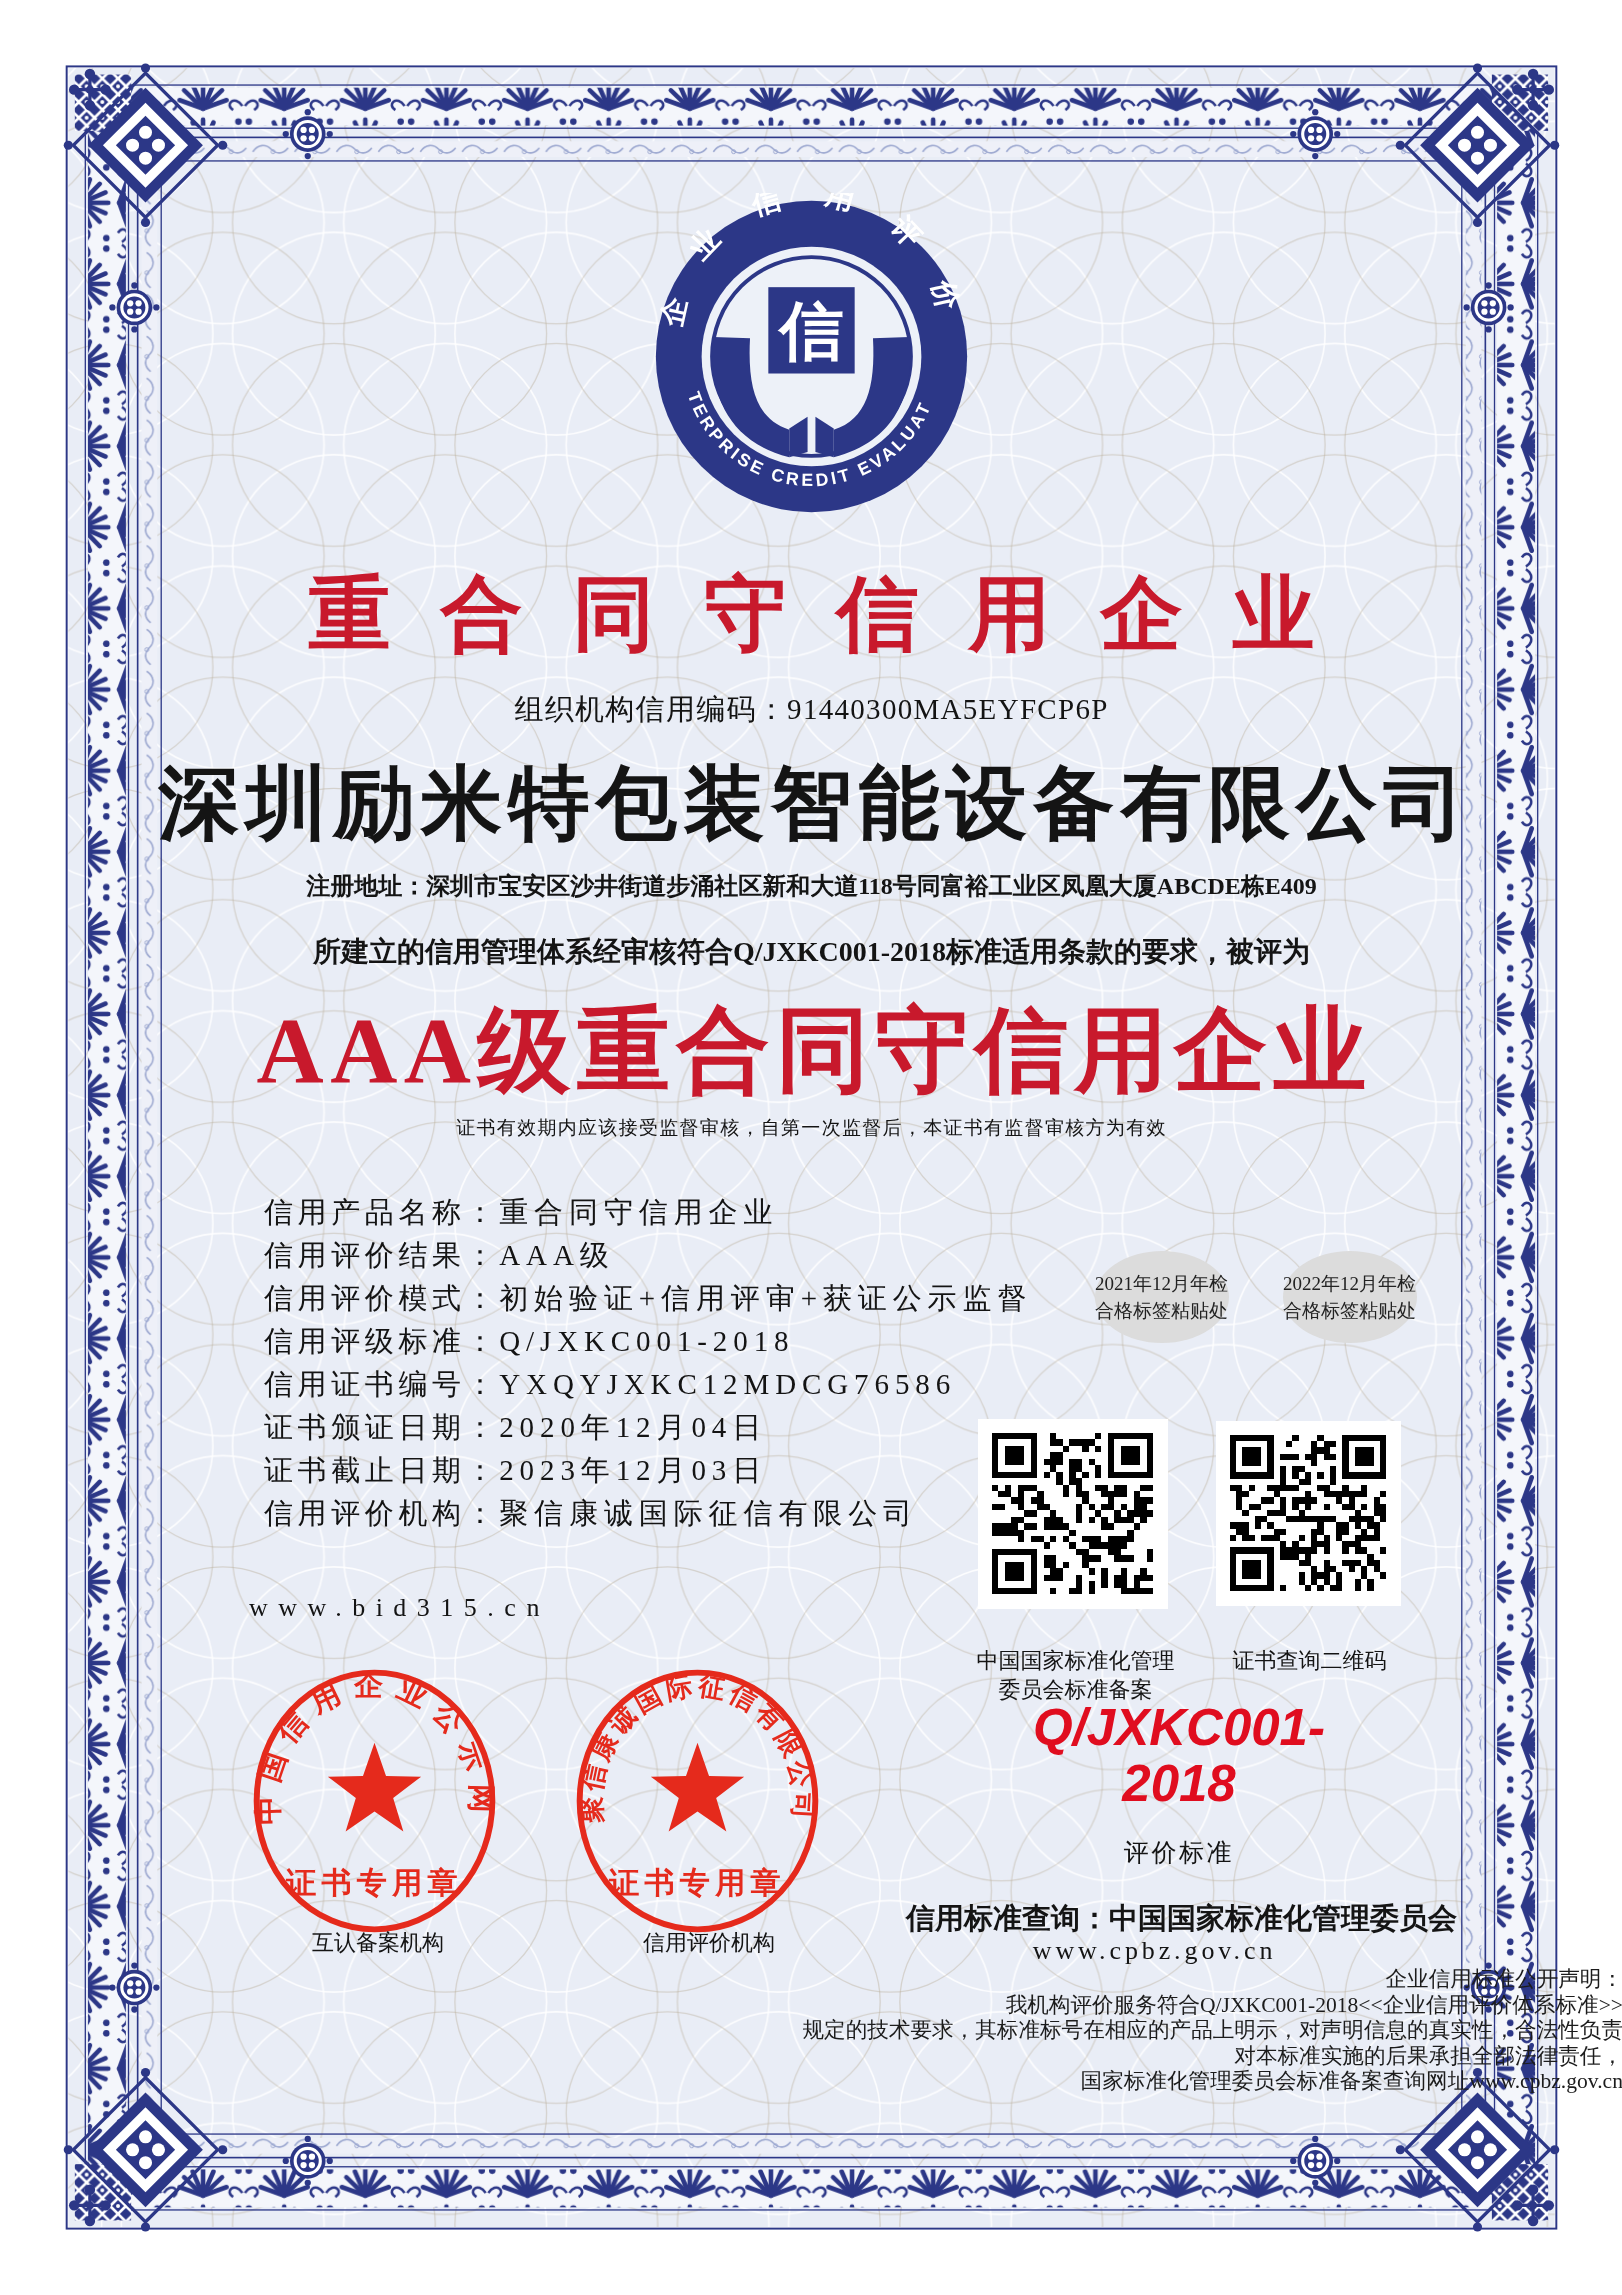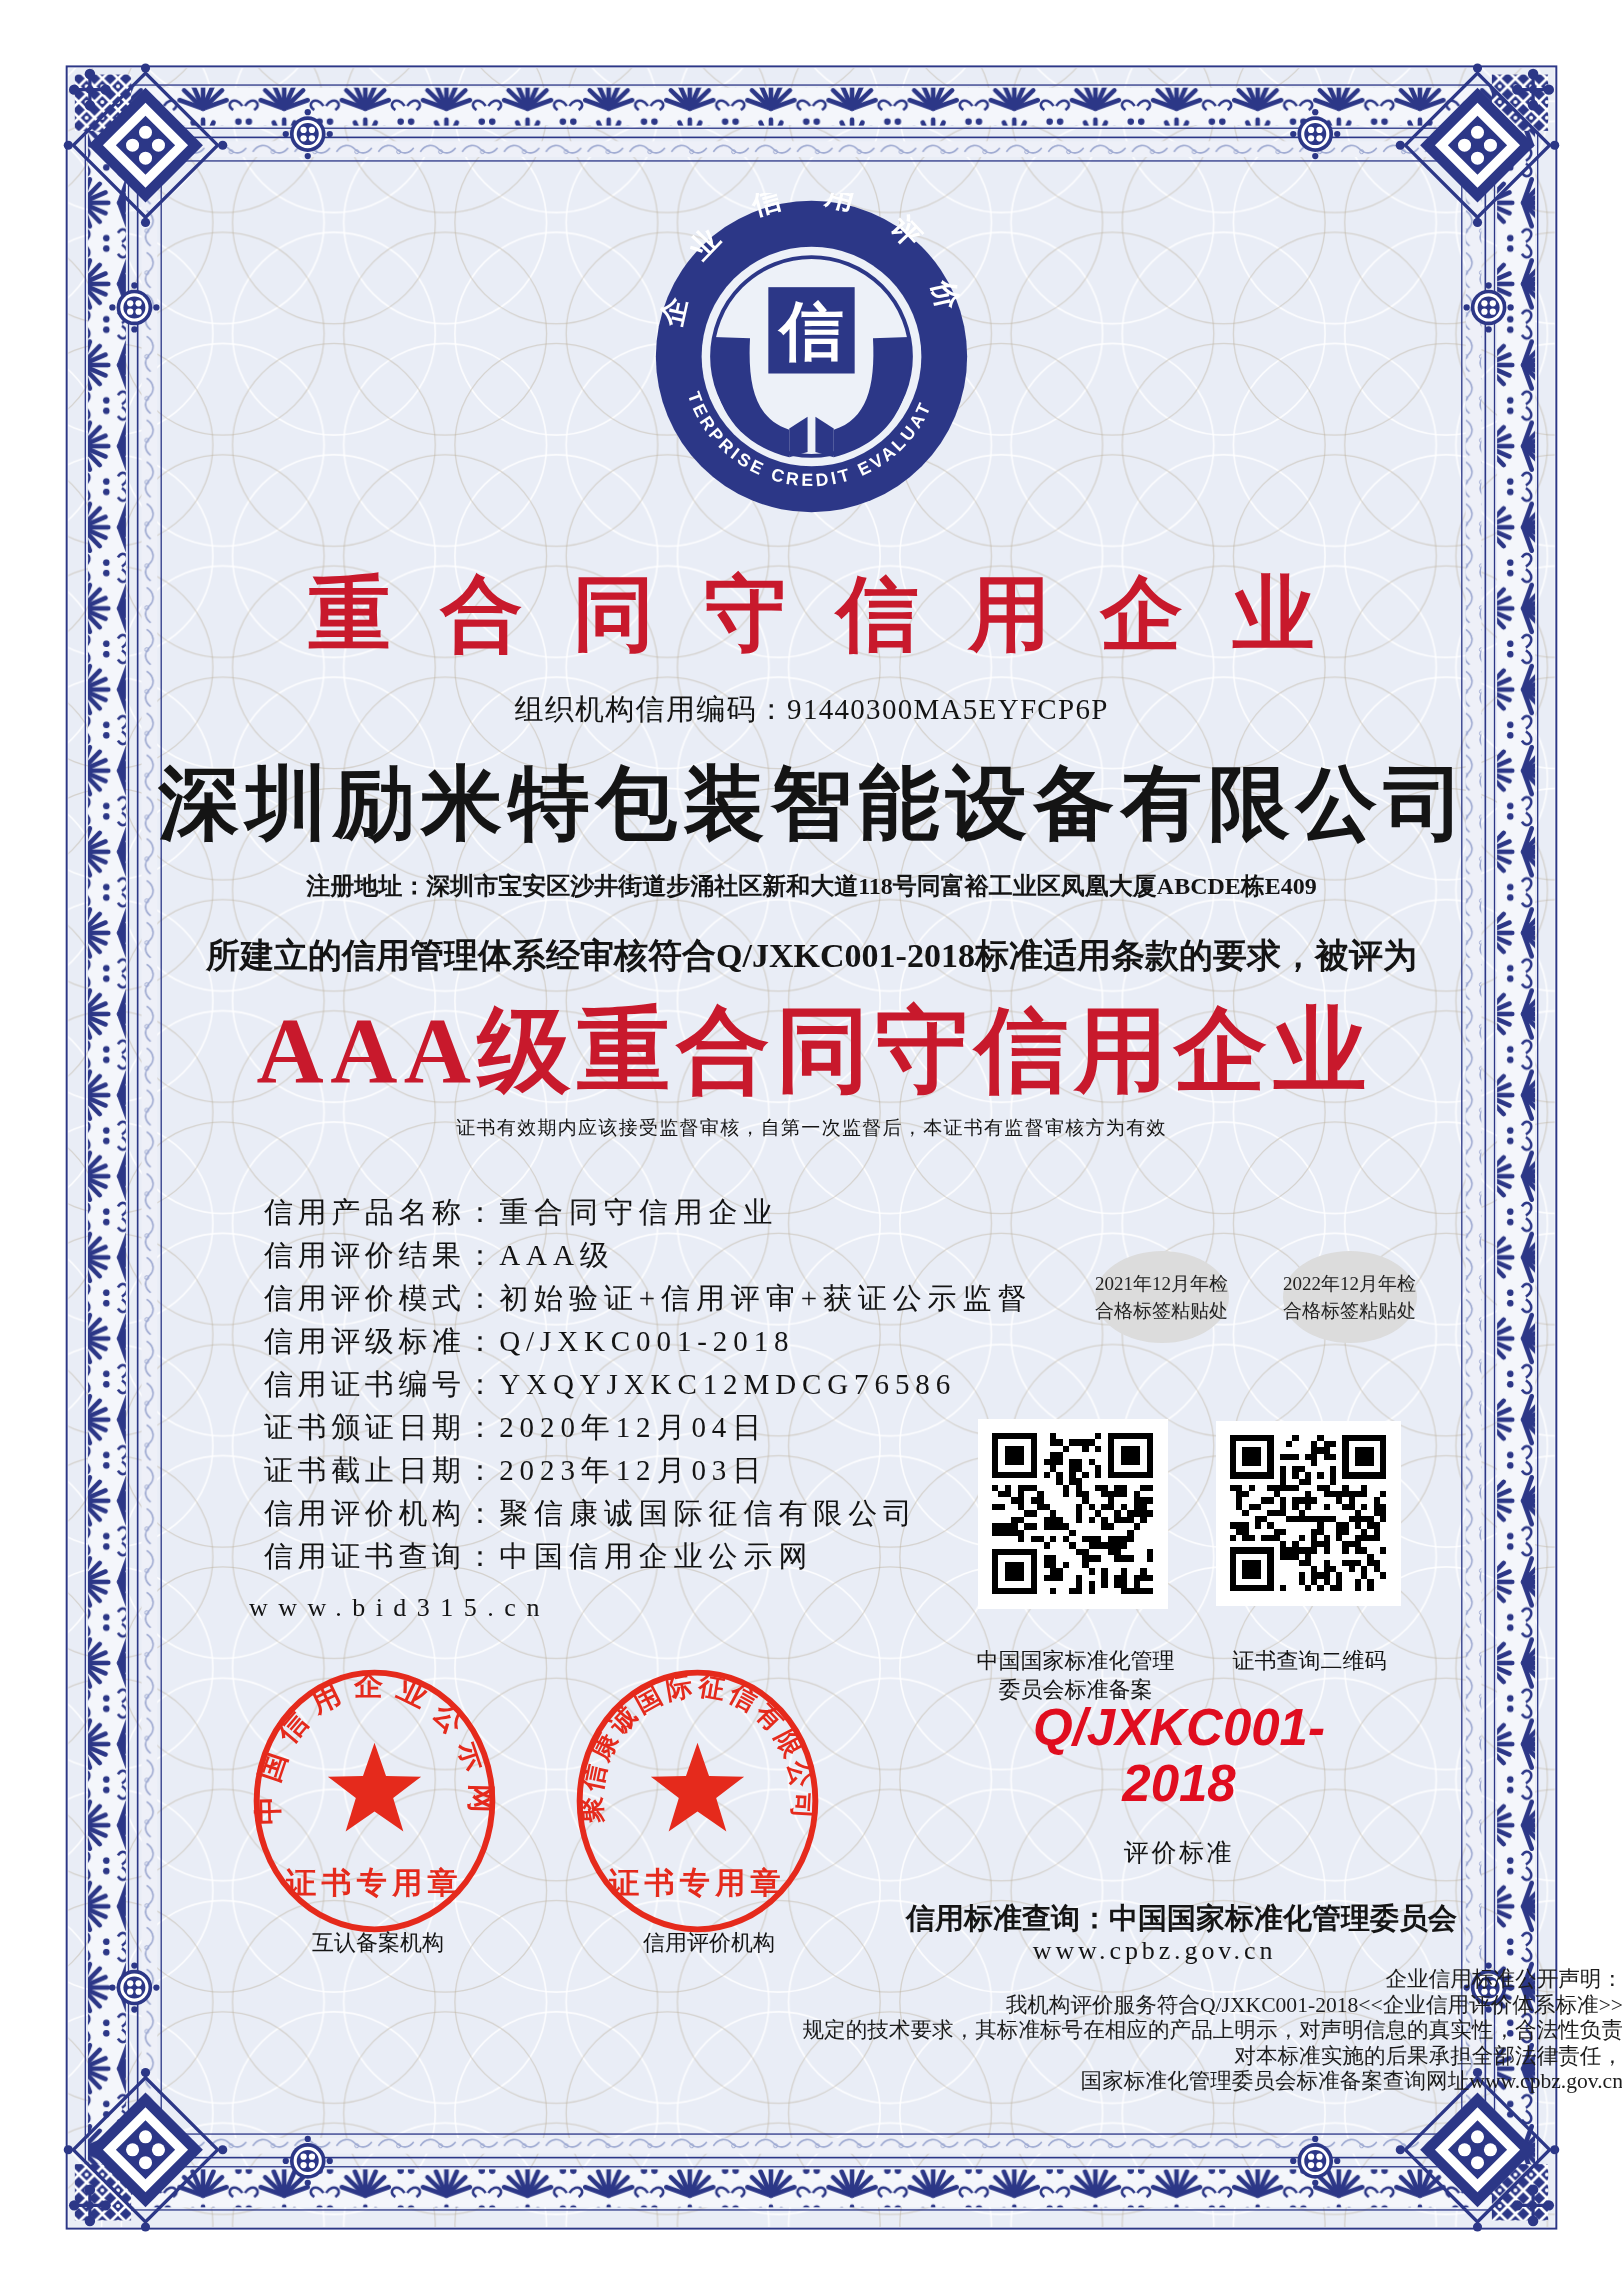--- a/index.html
+++ b/index.html
@@ -12,21 +12,21 @@
   .page svg{display:block;}
   #border-svg{position:absolute;left:0;top:0;}
   .fn{fill:var(--navy);} .sn{stroke:var(--navy);fill:none;}
   .line{position:absolute;left:0;right:0;text-align:center;white-space:nowrap;}
   .title{top:560px;font-size:82px;font-weight:bold;color:var(--red);}
   .title .t{letter-spacing:50px;margin-right:-50px;}
   .org-code{top:690px;font-size:29px;letter-spacing:1.3px;}
   .company{top:750px;font-size:81px;font-weight:900;font-family:"Liberation Sans","DejaVu Sans",sans-serif;}
   .company .t{letter-spacing:6.5px;margin-right:-6.5px;}
   .address{top:870px;font-size:24px;font-weight:bold;}
-  .assess{top:933px;font-size:34px;font-weight:bold;}
+  .assess{top:933px;font-size:28px;font-weight:bold;}
   .grade{top:988px;font-size:93px;font-weight:bold;color:var(--red);}
   .grade .t{letter-spacing:6.5px;margin-right:-6.5px;}
   .validity{top:1115px;font-size:19px;letter-spacing:1.3px;}
   #fields{position:absolute;left:264px;top:1191px;font-size:29px;}
   .frow{height:43px;line-height:43px;white-space:nowrap;}
   .flabel{letter-spacing:4.6px;}
   .fvalue{letter-spacing:5.9px;}
   .site-url{position:absolute;left:249px;width:851px;top:1593px;font-size:26px;text-align:left;}
   .site-url .t{letter-spacing:10.5px;margin-right:-10.5px;}
   .badge{position:absolute;width:134px;height:92px;border-radius:50%;background:var(--badge);
@@ -230,21 +230,20 @@
 
   <div id="fields">
       <div class="frow"><span class="flabel">信用产品名称：</span><span class="fvalue">重合同守信用企业</span></div>
       <div class="frow"><span class="flabel">信用评价结果：</span><span class="fvalue">AAA级</span></div>
       <div class="frow"><span class="flabel">信用评价模式：</span><span class="fvalue">初始验证+信用评审+获证公示监督</span></div>
       <div class="frow"><span class="flabel">信用评级标准：</span><span class="fvalue">Q/JXKC001-2018</span></div>
       <div class="frow"><span class="flabel">信用证书编号：</span><span class="fvalue">YXQYJXKC12MDCG76586</span></div>
       <div class="frow"><span class="flabel">证书颁证日期：</span><span class="fvalue">2020年12月04日</span></div>
       <div class="frow"><span class="flabel">证书截止日期：</span><span class="fvalue">2023年12月03日</span></div>
       <div class="frow"><span class="flabel">信用评价机构：</span><span class="fvalue">聚信康诚国际征信有限公司</span></div>
-      <div class="frow"><span class="flabel">信用证书查询：</span><span class="fvalue">中国信用企业公示网</span></div>
     </div>
   <div class="site-url"><span class="t">www.bid315.cn</span></div>
 
   <div class="badge" id="badge-2021">
     <div>2021年12月年检</div>
     <div>合格标签粘贴处</div>
   </div>
   <div class="badge" id="badge-2022">
     <div>2022年12月年检</div>
     <div>合格标签粘贴处</div>

